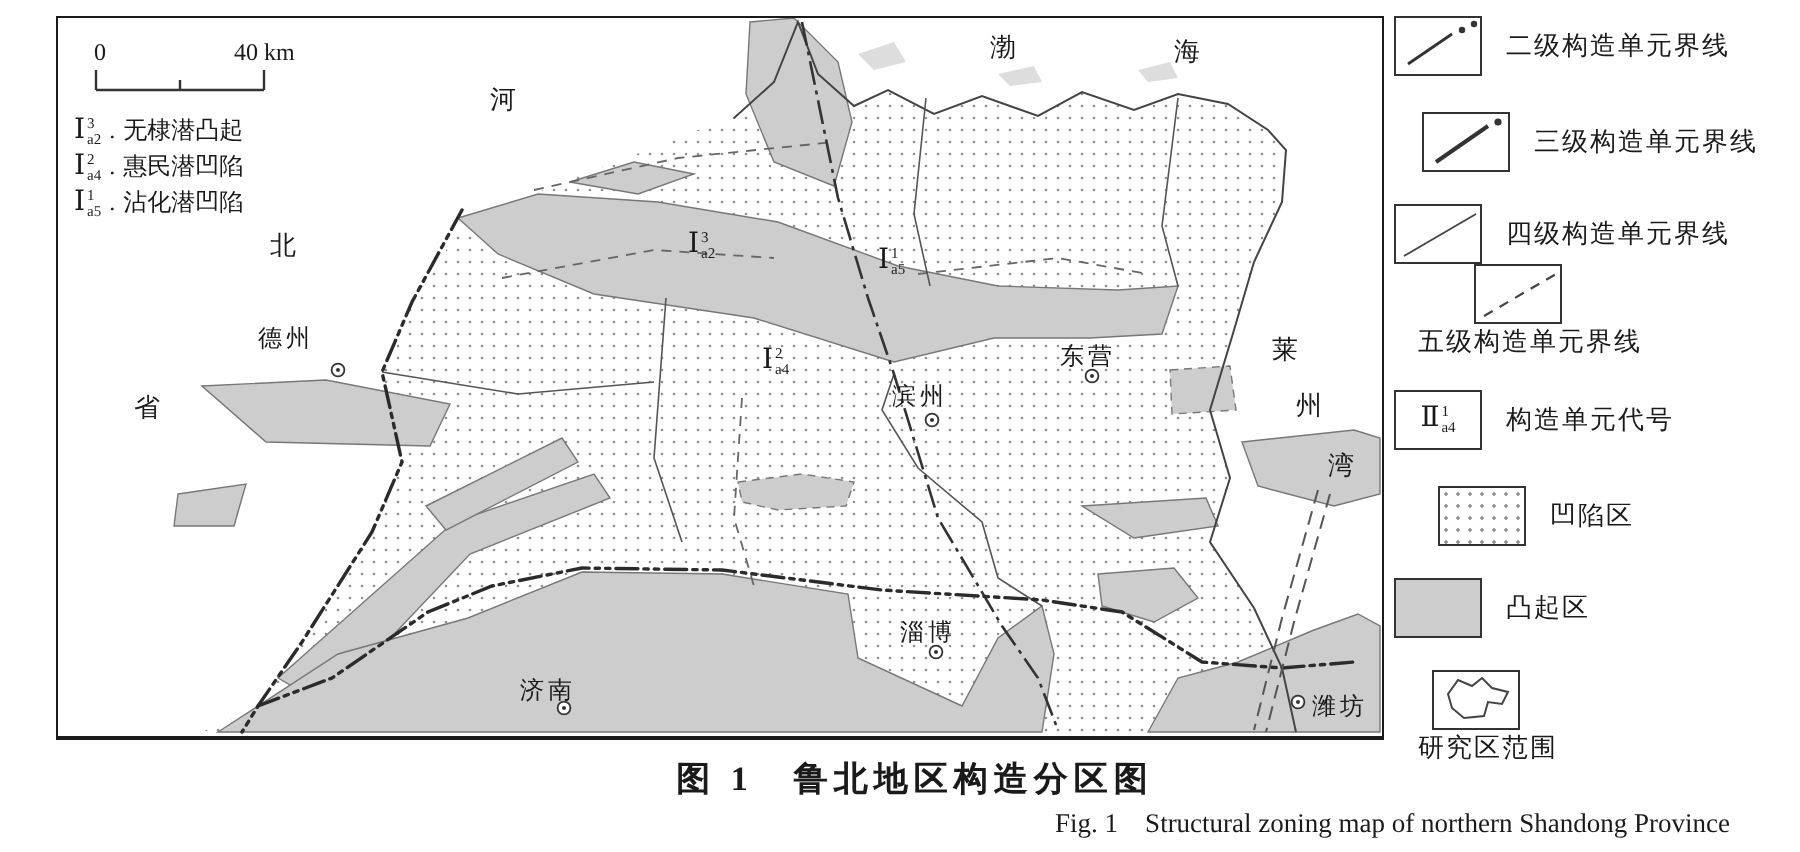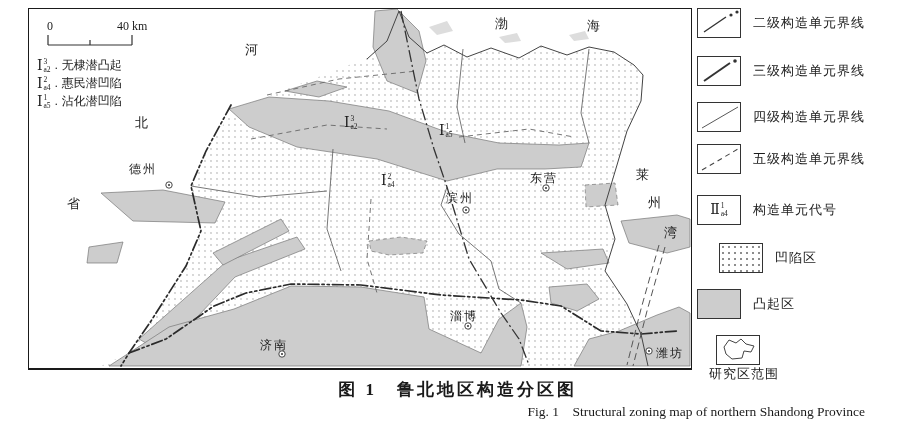--- a/index.html
+++ b/index.html
@@ -216,40 +216,40 @@
       <div class="lg-box">
         <svg width="44" height="30">
             <path d="M6,24 L28,9" stroke="#333" stroke-width="1.4" fill="none"></path>
           <circle cx="33" cy="7" r="1.6" fill="#333"></circle>
             <circle cx="39" cy="4" r="1.6" fill="#333"></circle>
           </svg>
       </div>
       <span class="lg-label">二级构造单元界线</span>
     </div>
 
-    <div class="lg-row" style="top:56px;">
+    <div class="lg-row" style="top:56px;margin-left:14px;">
       <div class="lg-box">
         <svg width="44" height="30">
             <path d="M6,25 L32,7" stroke="#333" stroke-width="2" fill="none"></path>
           <circle cx="37" cy="5" r="1.8" fill="#333"></circle>
           </svg>
       </div>
       <span class="lg-label">三级构造单元界线</span>
     </div>
 
     <div class="lg-row" style="top:102px;">
       <div class="lg-box">
         <svg width="44" height="30">
             <path d="M4,26 L40,5" stroke="#444" stroke-width="0.9" fill="none"></path>
           </svg>
       </div>
       <span class="lg-label">四级构造单元界线</span>
     </div>
 
-    <div class="lg-row" style="top:144px;">
+    <div class="lg-row" style="top:132px;flex-direction:column;">
       <div class="lg-box">
         <svg width="44" height="30">
             <path d="M4,26 L40,5" stroke="#444" stroke-width="1.1" stroke-dasharray="5 4" fill="none"></path>
           </svg>
       </div>
       <span class="lg-label">五级构造单元界线</span>
     </div>
 
     <div class="lg-row" style="top:195px;">
       <div class="lg-box">

